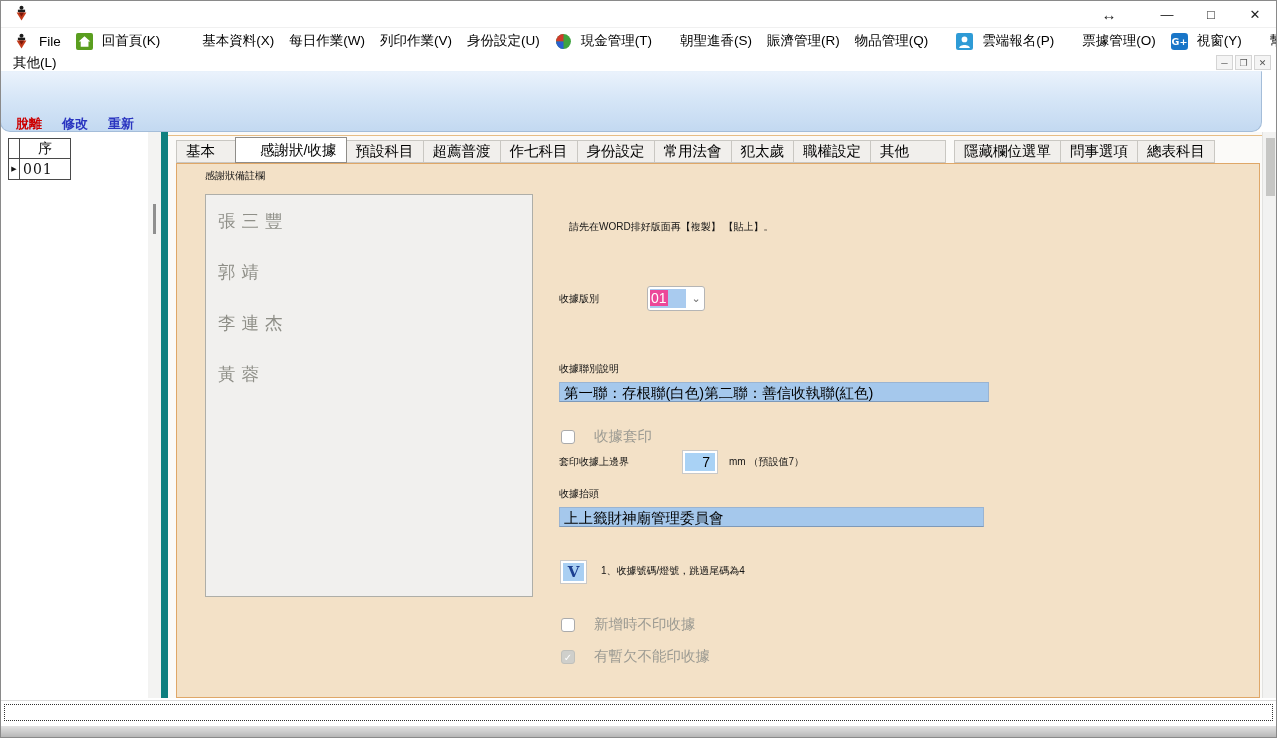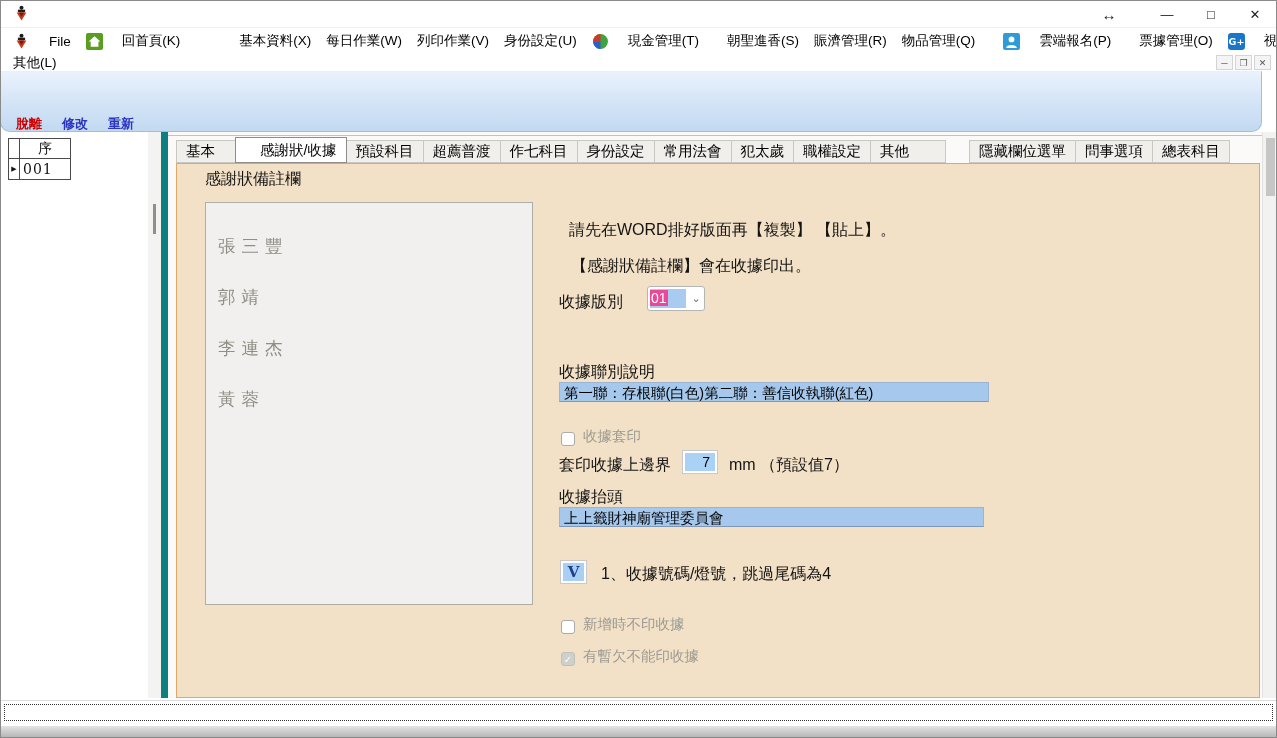--- a/index.html
+++ b/index.html
@@ -17,23 +17,23 @@
   .titlebar { position:absolute; top:0; left:0; right:0; height:28px; background:#fff; display:flex; align-items:center; border-bottom:1px solid #f0f0f0; }
   .titlebar .appicon { margin-left:13px; width:17px; height:17px; }
   .titlebar .title { margin-left:10px; font-size:12.5px; color:#000; }
   .win-ctrls { position:absolute; right:0; top:0; height:28px; display:flex; align-items:center; }
   .win-ctrl { width:44px; height:28px; display:flex; align-items:center; justify-content:center; font-size:13px; color:#222; }
   .win-ctrl.resize { margin-right:14px; font-size:15px; }
 
   
   .menubar { position:absolute; top:28px; left:0; right:0; height:26px; background:#fff; display:flex; align-items:center; font-size:13.5px; }
   .menubar2 { position:absolute; top:54px; left:0; right:0; height:17px; background:#fff; display:flex; align-items:center; font-size:13.5px; }
-  .menu-item { display:flex; align-items:center; gap:19px; margin-right:15px; white-space:nowrap; color:#000; }
+  .menu-item { display:flex; align-items:center; gap:9px; margin-right:15px; white-space:nowrap; color:#000; }
   .menu-item:first-child { margin-left:13px; }
-  .mi-gap { margin-left:44px; }
+  .mi-gap { margin-left:27px; }
   .mi-gap-sm { margin-left:13px; }
   .menu-icon { width:17px; height:17px; display:inline-block; }
   .mdi-ctrls { position:absolute; right:6px; top:1px; display:flex; gap:2px; }
   .mdi-btn { width:17px; height:15px; background:#f4f4f4; border:1px solid #d4d4d4; font-size:9px; color:#555; display:flex; align-items:center; justify-content:center; }
 
   
   .toolbar { position:absolute; top:71px; left:0; width:1262px; height:61px;
     background:linear-gradient(#eaf2fc,#d6e6f7 45%,#c3d9f1);
     border:1px solid #a4bdd9; border-top:1px solid #e8f1fb;
     border-radius:0 0 10px 10px; display:flex; align-items:center; padding-left:5px; }
@@ -60,40 +60,40 @@
 
   .main { position:absolute; top:132px; left:168px; width:1094px; height:566px; background:#fbfaf8; }
   .main-topline { position:absolute; top:3px; left:0; right:0; height:1px; background:#e6bd85; }
 
   
   .tabstrip { position:absolute; top:5px; left:8px; right:4px; height:26px; display:flex; align-items:flex-end; }
   .tab { height:23px; padding:0 9px; display:flex; align-items:center; font-size:14.5px; background:#f1efec; border:1px solid #c9c7c2; margin-left:-1px; white-space:nowrap; color:#000; }
   .tab:first-child { margin-left:0; padding-right:20px; }
   .tab.selected { height:26px; background:#fff; border-color:#8f8d89; position:relative; z-index:2;padding-left:24px; }
   .tab.pad-wide { padding-right:36px; }
-  .tab.gap-before { margin-left:23px; }
+  .tab.gap-before { margin-left:8px; }
 
   
   .panel { position:absolute; top:31px; left:8px; width:1084px; height:535px; background:#f3e1c7; border:1px solid #dfa768; }
-  .lbl { position:absolute; font-size:16px; color:#141414; white-space:nowrap; }
-
-  .listbox { position:absolute; left:28px; top:38px; width:328px; height:403px; background:#f1f0ee; border:1px solid #aeaea8; padding:31px 12px; }
+  .lbl { position:absolute; font-size:10px; color:#141414; white-space:nowrap; }
+
+  .listbox { position:absolute; left:28px; top:30px; width:328px; height:403px; background:#f1f0ee; border:1px solid #aeaea8; padding:14px 12px; }
   .listbox .name { font-family:"DejaVu Serif", serif; font-size:17.5px; color:#8f8f88; letter-spacing:6px; height:51px; }
 
   .blue-input { position:absolute; height:20px; background:#a5c8ec; color:#000; font-size:14.5px; line-height:20px; padding-left:4px; border:1px solid #9ab4d2; border-bottom-color:#7e99b8; white-space:nowrap; overflow:hidden; }
 
   .dropdown { position:absolute; width:58px; height:25px; background:#fff; border:1px solid #b5b5b5; border-radius:3px; display:flex; align-items:center; }
   .dd-value { margin:2px; width:36px; height:19px; background:#a9cbef; font-size:14px; line-height:19px; }
   .dd-value .sel { background:#ec4899; color:#fff; padding:0 1px; }
   .dd-arrow { flex:1; text-align:center; color:#707070; font-size:11px; }
 
   .mini-input { position:absolute; width:34px; height:22px; background:#a9d2f5; border:2px solid #fff; box-shadow:0 0 0 1px #c9c9c9; font-size:14px; color:#000; text-align:right; padding-right:5px; line-height:18px; }
   .vbox { position:absolute; width:25px; height:22px; background:#a9cff2; border:2px solid #fff; box-shadow:0 0 0 1px #c9c9c9; font-family:"DejaVu Serif",serif; font-size:15px; font-weight:bold; color:#1c3f90; text-align:center; line-height:18px; }
 
-  .cb-row { position:absolute; display:flex; align-items:flex-end; gap:8px; }
+  .cb-row { position:absolute; display:flex; align-items:center; gap:19px; }
   .cb { width:14px; height:14px; background:#fff; border:1px solid #ababab; border-radius:3px; }
   .cb.checked-disabled { background:#cfcfcb; border-color:#c0c0bb; color:#fff; font-size:10px; text-align:center; line-height:13px; }
   .cb-label { font-size:14.5px; color:#9c9b93; }
 
   
   .right-scroll { position:absolute; top:132px; left:1262px; width:15px; height:566px; background:#f2f2f1; border-left:1px solid #e2e2e0; }
   .right-thumb { position:absolute; top:6px; left:3px; width:9px; height:58px; background:#c6c6c4; }
 
   
   .statusbar { position:absolute; top:700px; left:0; right:0; height:26px; background:#fff; border-top:1px solid #dcdcdc; }
@@ -269,21 +269,20 @@
     <span class="lbl" style="left:28px; top:5px;">感謝狀備註欄</span>
 
     <div class="listbox">
       <div class="name">張三豐</div>
       <div class="name">郭靖</div>
       <div class="name">李連杰</div>
       <div class="name">黃蓉</div>
     </div>
 
     <span class="lbl" style="left:392px; top:56px;">請先在WORD排好版面再【複製】 【貼上】。</span>
-    <span class="lbl" style="left:394px; top:92px;">【感謝狀備註欄】會在收據印出。</span>
 
     <span class="lbl" style="left:382px; top:128px;">收據版別</span>
     <div class="dropdown" style="left:470px; top:122px;">
       <span class="dd-value"><span class="sel">01</span></span>
       <span class="dd-arrow">⌄</span>
     </div>
 
     <span class="lbl" style="left:382px; top:198px;">收據聯別說明</span>
     <div class="blue-input" style="left:382px; top:218px; width:430px;">第一聯：存根聯(白色)第二聯：善信收執聯(紅色)</div>
 

